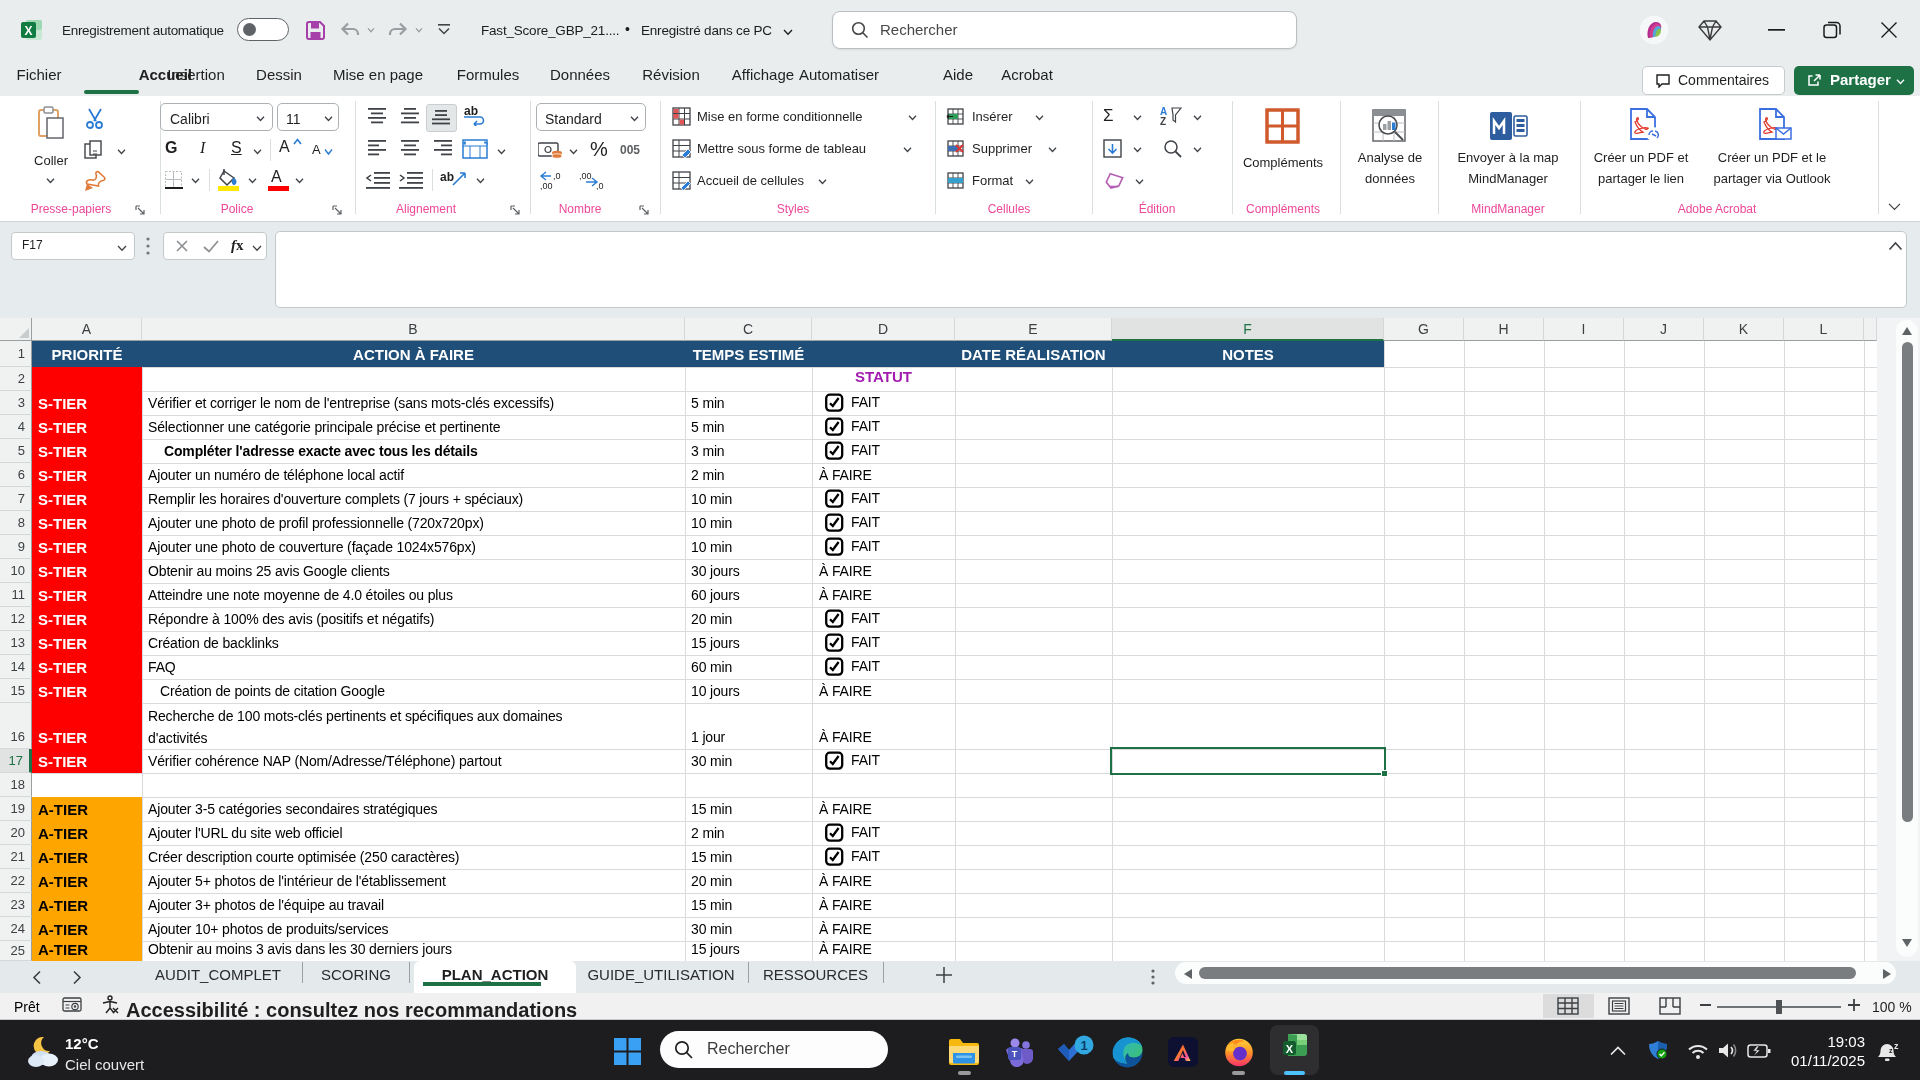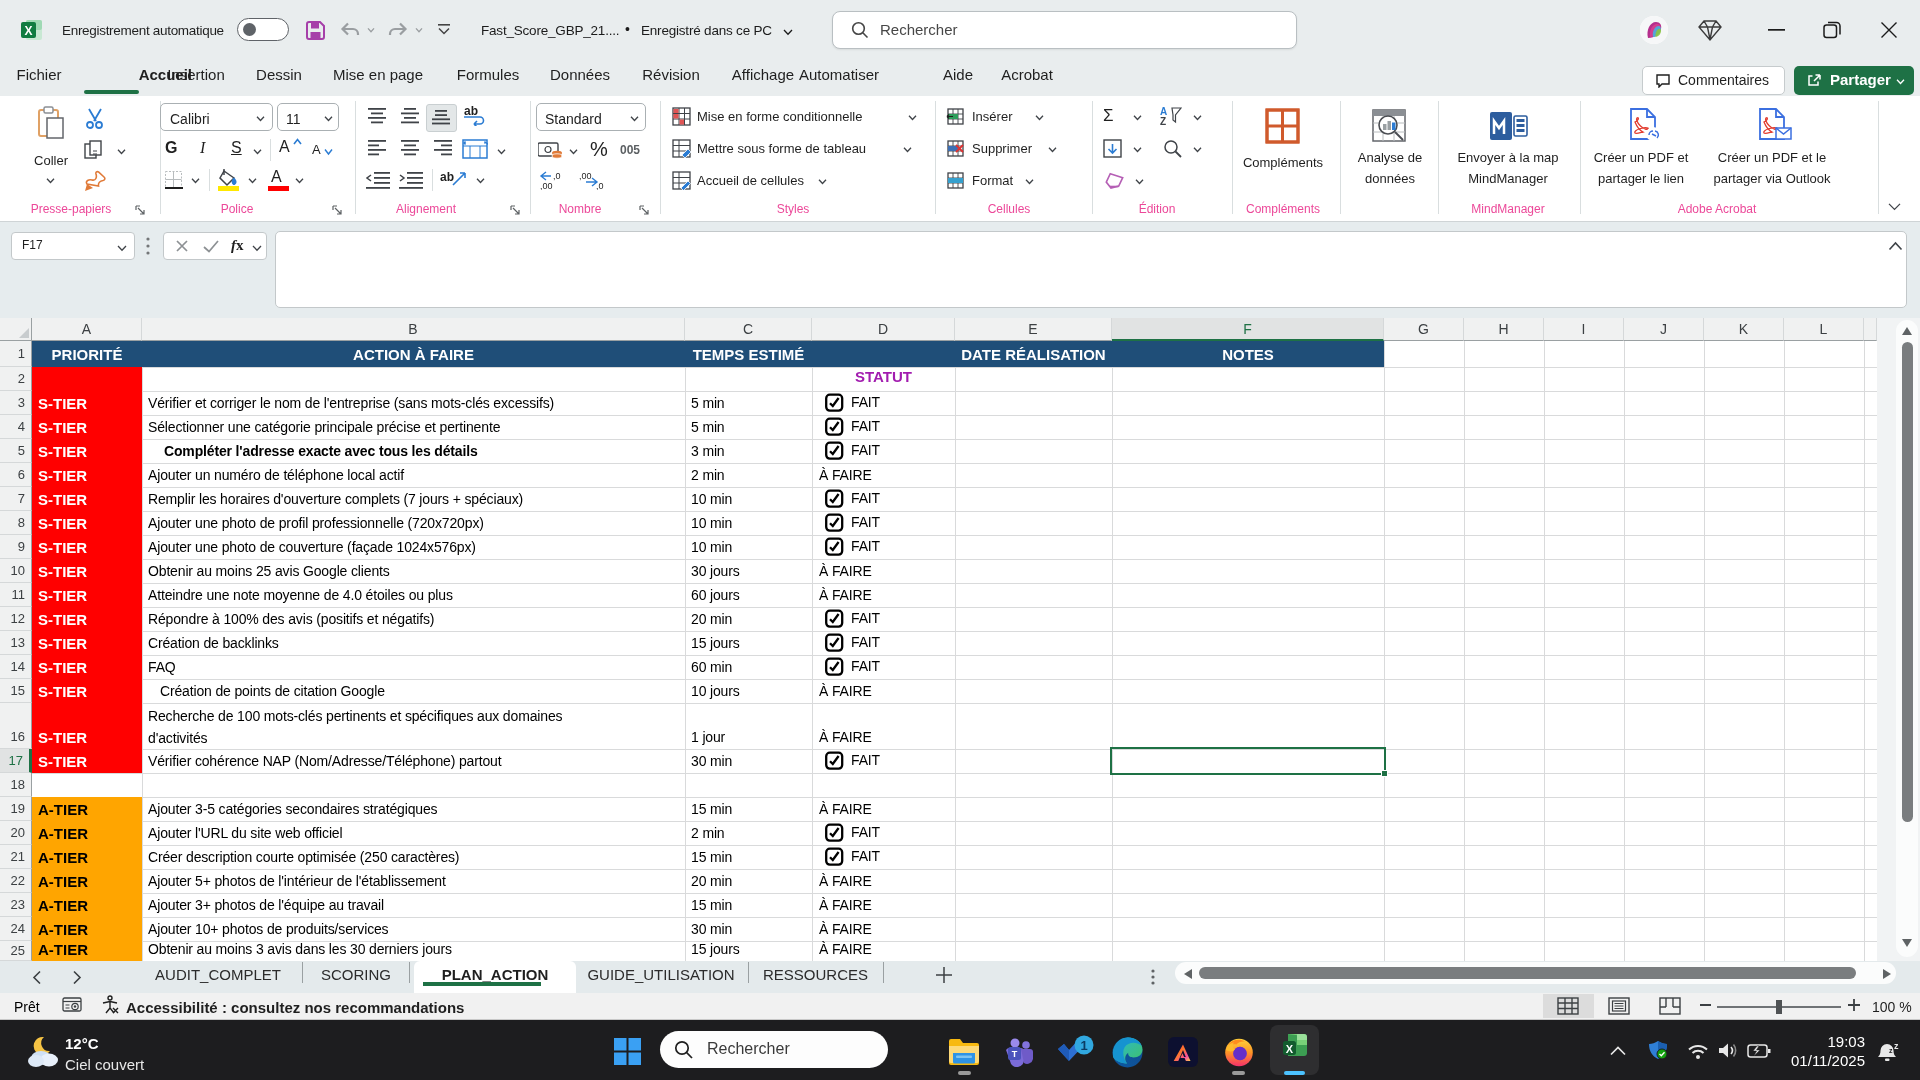--- a/index.html
+++ b/index.html
@@ -758,21 +758,21 @@
     <path d="M1 4.5 h18" stroke="#3c4043" stroke-width="1.2"></path>
     <circle cx="13" cy="9.5" r="3.2" fill="none" stroke="#3c4043" stroke-width="1.2"></circle>
     <circle cx="13" cy="9.5" r="1.2" fill="#3c4043"></circle>
     <path d="M3.5 8 h4 M3.5 11 h4" stroke="#3c4043" stroke-width="1.1"></path>
   </svg>
 <svg class="ab" style="left:100px;top:995px;" width="21" height="20" viewBox="0 0 21 20">
     <circle cx="10" cy="3" r="2" fill="none" stroke="#1f1f1f" stroke-width="1.4"></circle>
     <path d="M3 8 L10 6.5 L17 8 M10 6.5 V13 M10 13 L6 18 M10 13 L14 18" fill="none" stroke="#1f1f1f" stroke-width="1.4"></path>
     <path d="M13 13 l5 5 m0 -5 l-5 5" stroke="#1f1f1f" stroke-width="1.4"></path>
   </svg>
-<div class="ab tt" style="left:126px;top:999px;font-size:15px;color:#1f1f1f;font-weight:bold;">Accessibilité : consultez nos recommandations</div>
+<div class="ab tt" style="left:126px;top:999px;font-size:20px;color:#1f1f1f;font-weight:bold;">Accessibilité : consultez nos recommandations</div>
 <div class="ab" style="left:1543px;top:994px;width:51px;height:24px;background:#dcdcdc;"></div>
 <svg class="ab" style="left:1557px;top:997px;" width="22" height="19" viewBox="0 0 22 19">
     <rect x="1" y="1" width="20" height="16" fill="none" stroke="#3c4043" stroke-width="1.4"></rect>
     <path d="M1 6 h20 M1 11.5 h20 M8 1 v16 M15 1 v16" stroke="#3c4043" stroke-width="1.4"></path>
   </svg>
 <svg class="ab" style="left:1608px;top:997px;" width="22" height="19" viewBox="0 0 22 19">
     <rect x="1" y="1" width="20" height="16" fill="none" stroke="#3c4043" stroke-width="1.4"></rect>
     <rect x="4.5" y="4" width="13" height="10" fill="none" stroke="#3c4043" stroke-width="1.2"></rect>
     <path d="M6.5 6.5 h9 M6.5 9 h9 M6.5 11.5 h9" stroke="#3c4043" stroke-width="1"></path>
   </svg>

